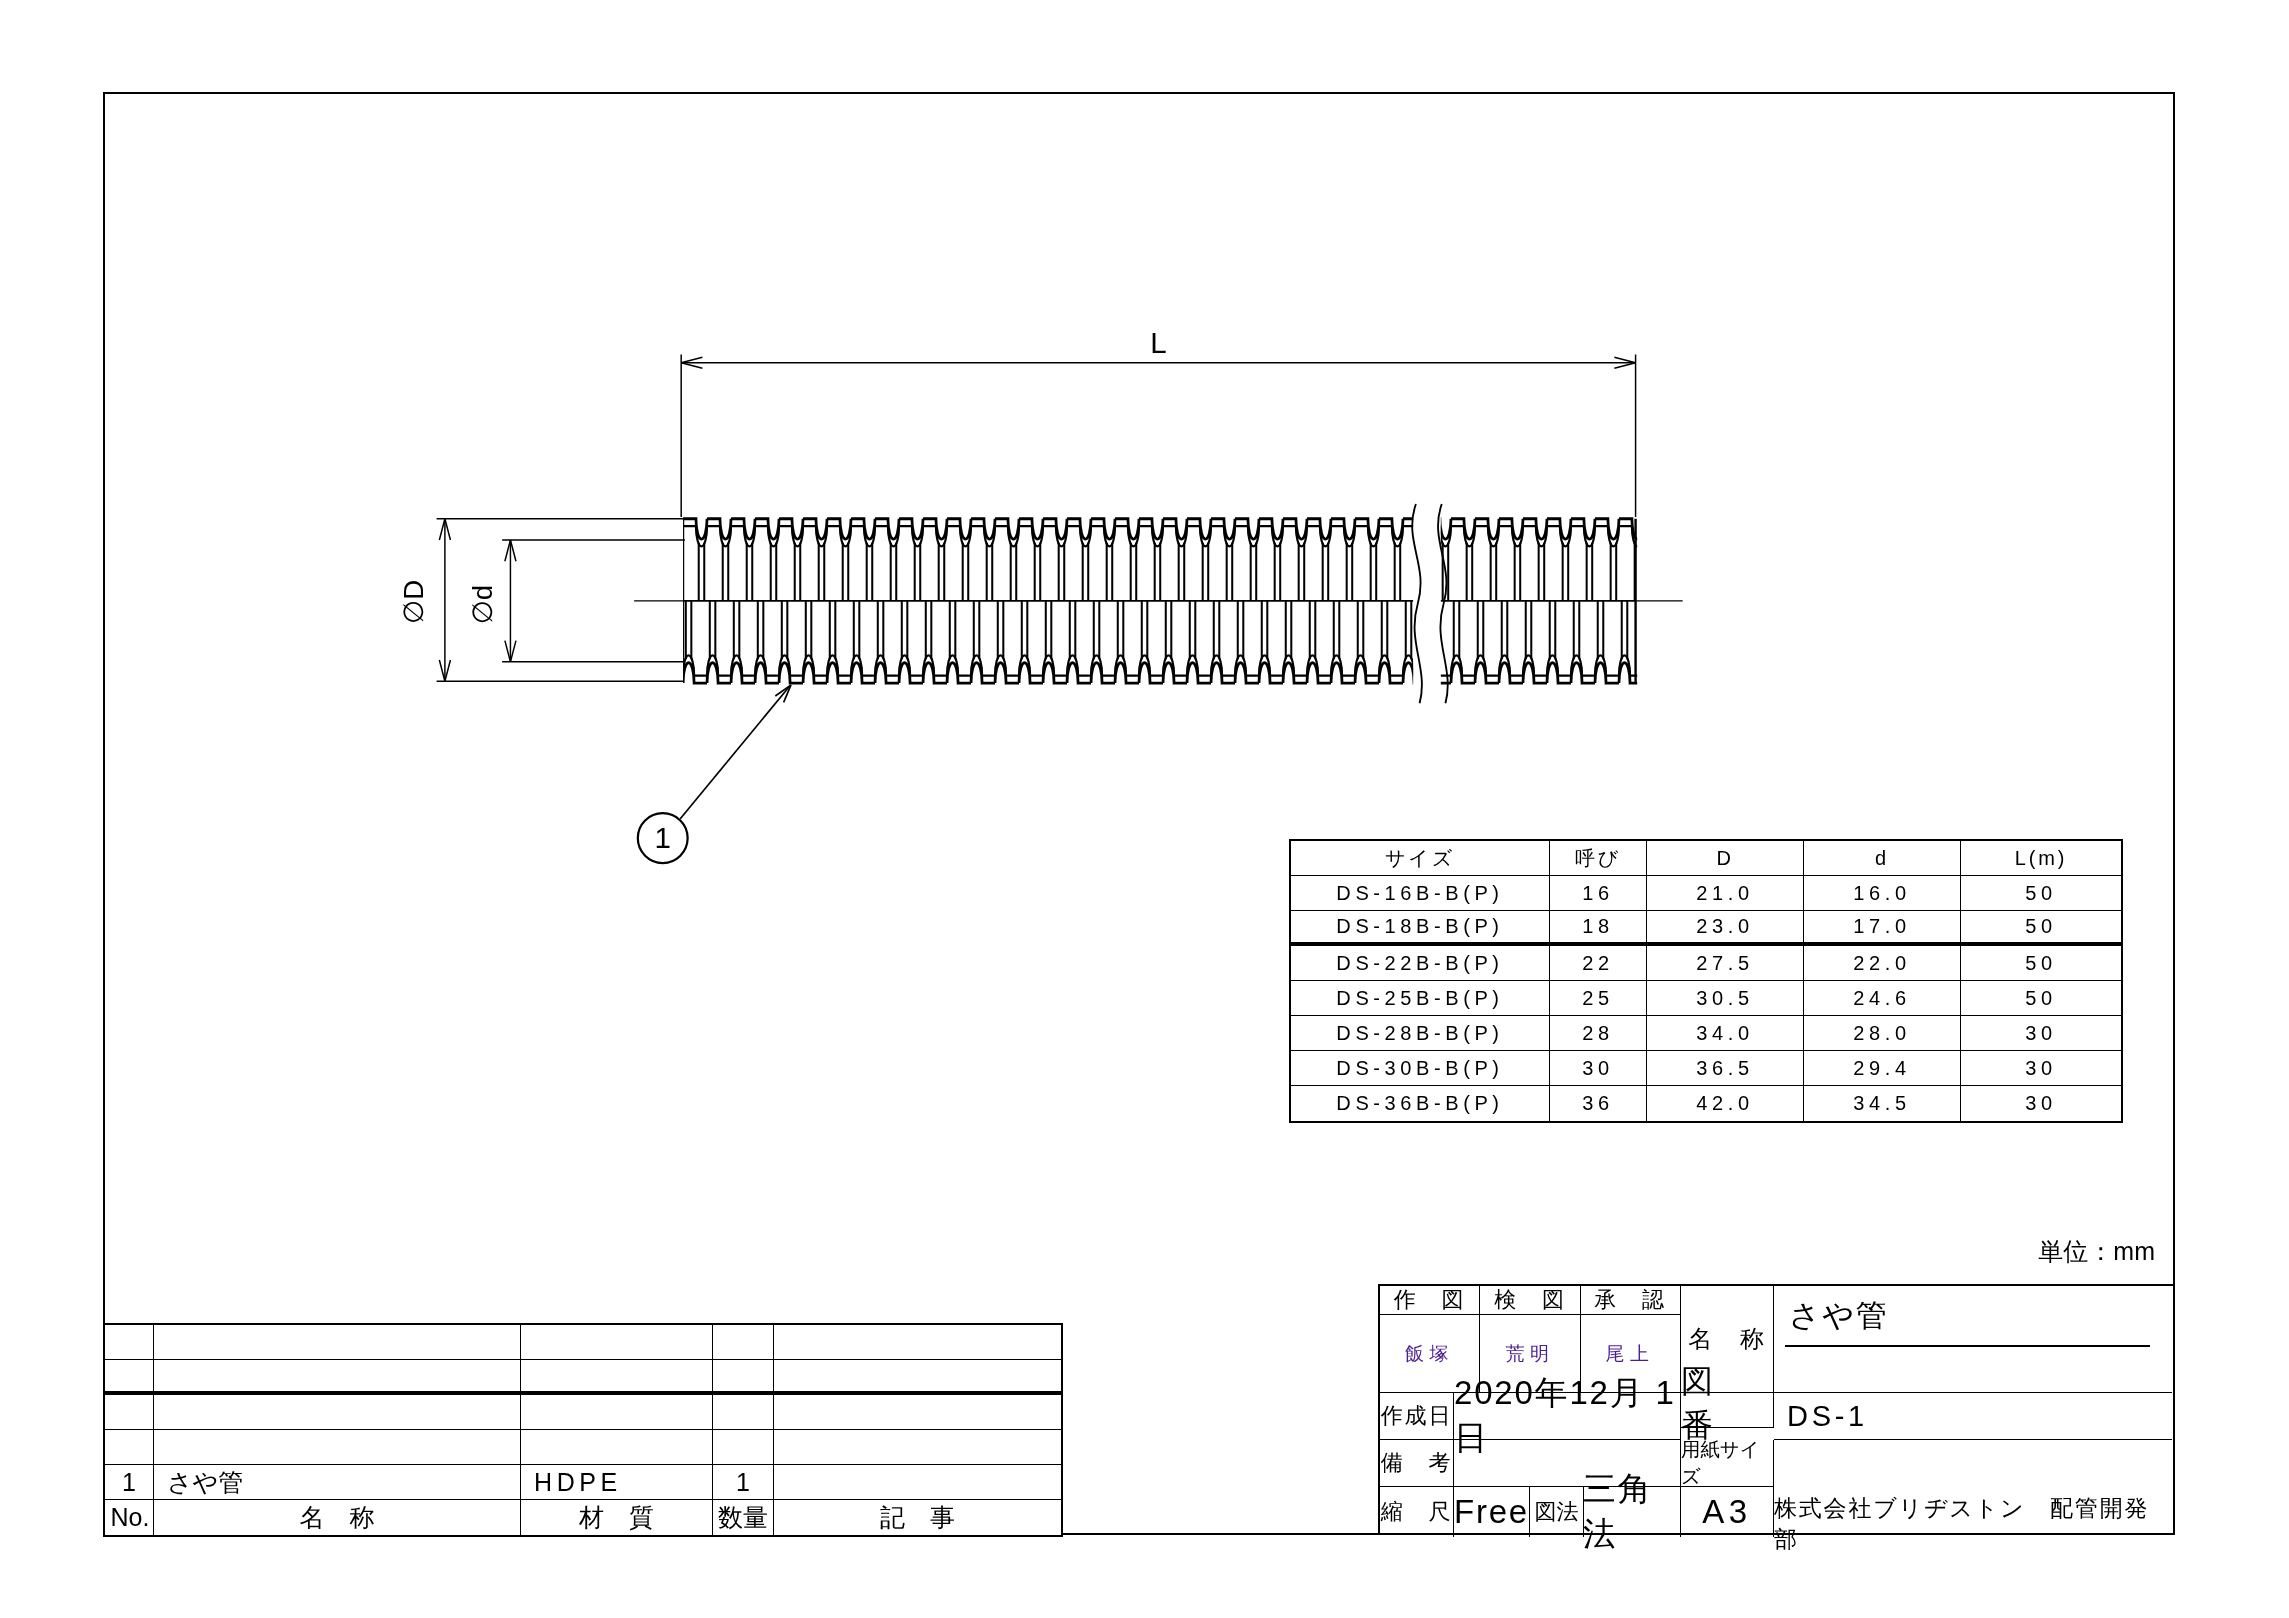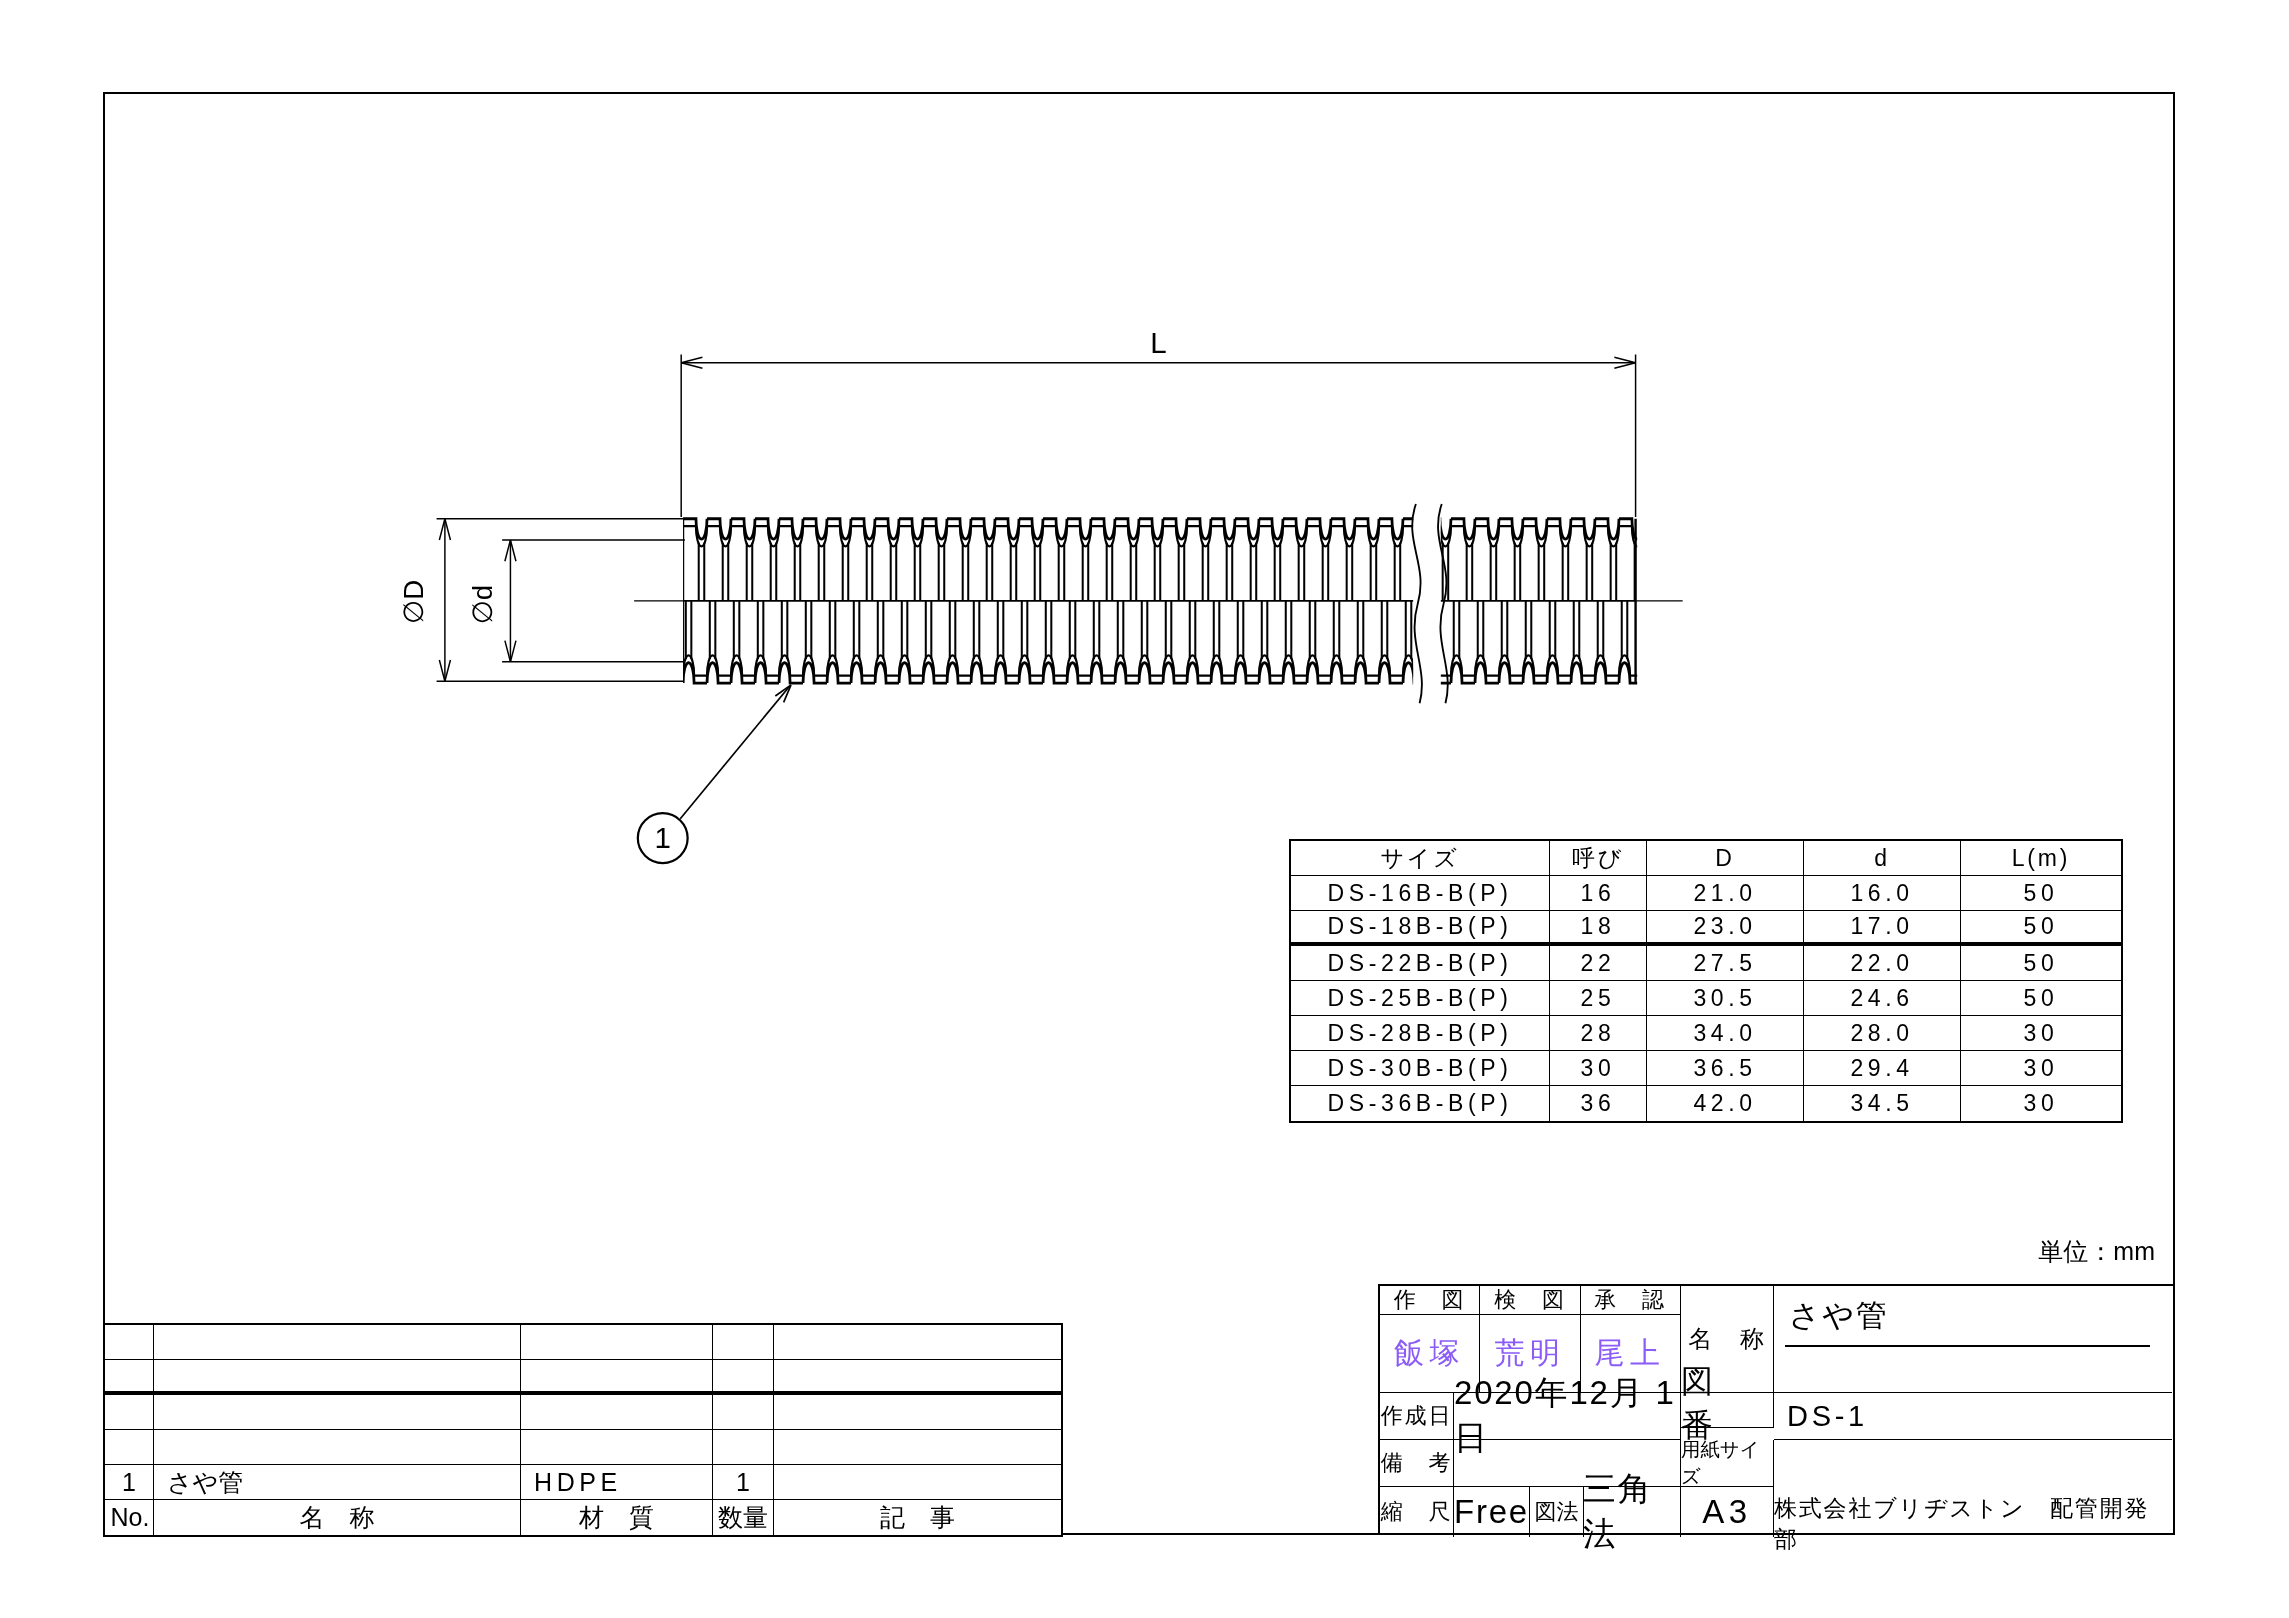--- a/index.html
+++ b/index.html
@@ -11,21 +11,21 @@
   
   .stamp{left:1922px;top:92px;width:253px;height:95px;border:2.8px solid #000;
          display:flex;align-items:center;justify-content:center;
          font-size:33px;letter-spacing:3.7px;background:#fff;}
   
   .drawlayer{left:0;top:0;width:2290px;height:1619px;}
   
   .size-table{left:1289px;top:839px;border:2.8px solid #000;display:grid;
               grid-template-columns:259px 97px 157px 157px 160px;grid-auto-rows:35px;background:#fff;}
   .size-table .c{border-right:1.8px solid #000;border-bottom:1.8px solid #000;box-sizing:border-box;
-                 display:flex;align-items:center;justify-content:center;font-size:23px;letter-spacing:4.6px;text-align:right;}
+                 display:flex;align-items:center;justify-content:center;font-size:20px;letter-spacing:4.6px;text-align:right;}
   .size-table .c:nth-child(5n){border-right:none;}
   .size-table .r8{border-bottom:none;}
   .size-table .hd{letter-spacing:2.8px;}
   .size-table .bthick{border-bottom-width:4.6px;}
   
   .note{left:1297px;top:1161px;font-size:26px;letter-spacing:0.9px;}
   .unit{left:1970px;top:1235px;width:185px;text-align:right;font-size:25px;}
   
   .parts-table{left:103px;top:1323px;border:2.8px solid #000;display:grid;
                grid-template-columns:49px 367px 192px 61px 287px;grid-auto-rows:35px;background:#fff;}
@@ -41,21 +41,21 @@
   .title-block{left:1378px;top:1284px;width:797px;height:251px;border:2.8px solid #000;background:#fff;}
   .tb{position:absolute;box-sizing:border-box;border-right:1.8px solid #000;border-bottom:1.8px solid #000;
       display:flex;align-items:center;justify-content:center;font-size:22px;letter-spacing:1.8px;}
   .tb.noR{border-right:none;}
   .tb.noB{border-bottom:none;}
   .tb.left{justify-content:flex-start;padding-left:13px;}
   .nameval{flex-direction:column;align-items:stretch;justify-content:flex-start;}
   .nameval .l1{height:59px;display:flex;align-items:center;padding-left:14.8px;font-size:31px;letter-spacing:1.8px;}
   .nameval .dv{height:1.8px;background:#000;margin:0 22px 0 11px;}
   .nameval .l2{flex:1;display:flex;align-items:center;padding-left:13px;font-size:29.5px;letter-spacing:2.8px;}
-  .sig{font-size:30px;color:#8b5cf6;letter-spacing:5.5px;}
+  .sig{font-size:19px;color:#4c1d95;letter-spacing:5.5px;}
   .val{font-size:33px;letter-spacing:1.8px;}
   .logo{font-size:41px;font-weight:900;font-style:italic;letter-spacing:0.9px;
         font-family:"Liberation Sans",sans-serif;transform:scaleY(1.05);}
   .company{font-size:23px;letter-spacing:1.8px;}
   svg text{font-family:"Liberation Sans",sans-serif;fill:#000;}
 </style>
 </head>
 <body>
 
 <div class="canvas">

